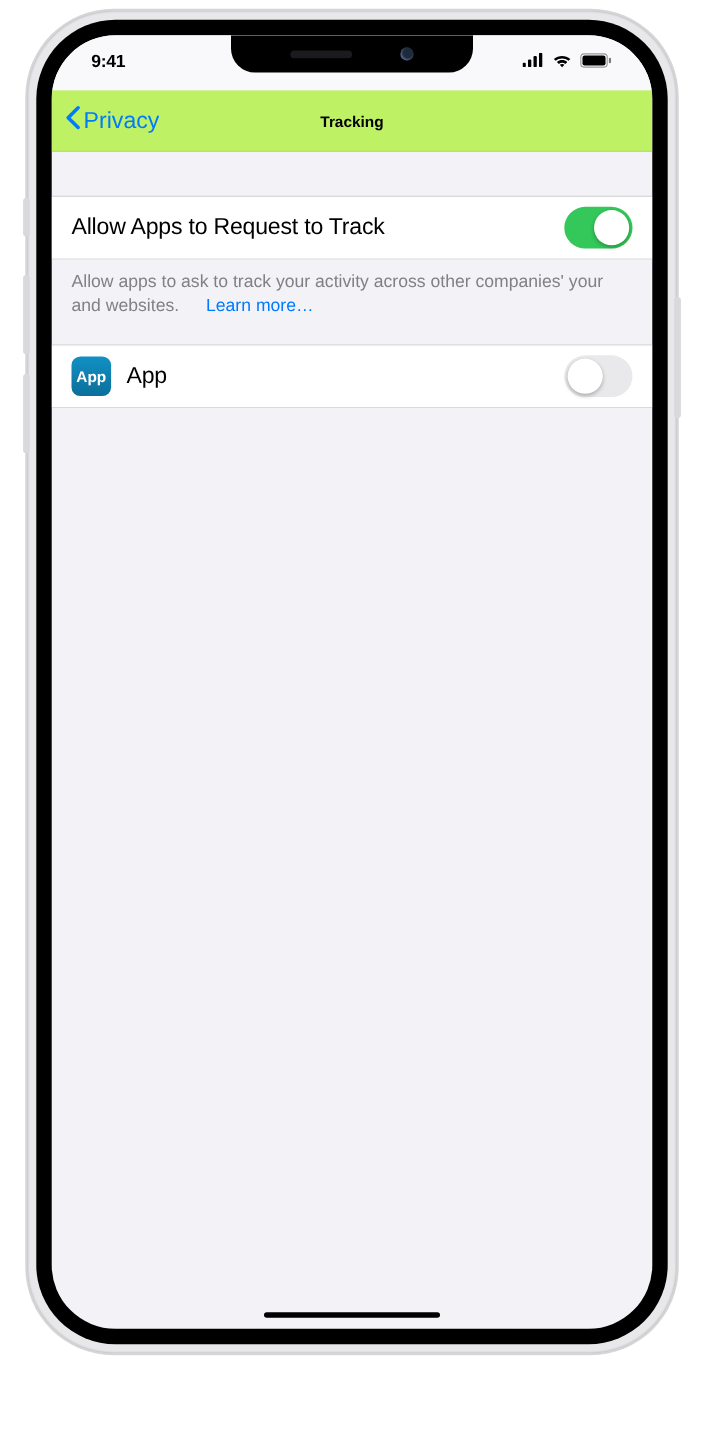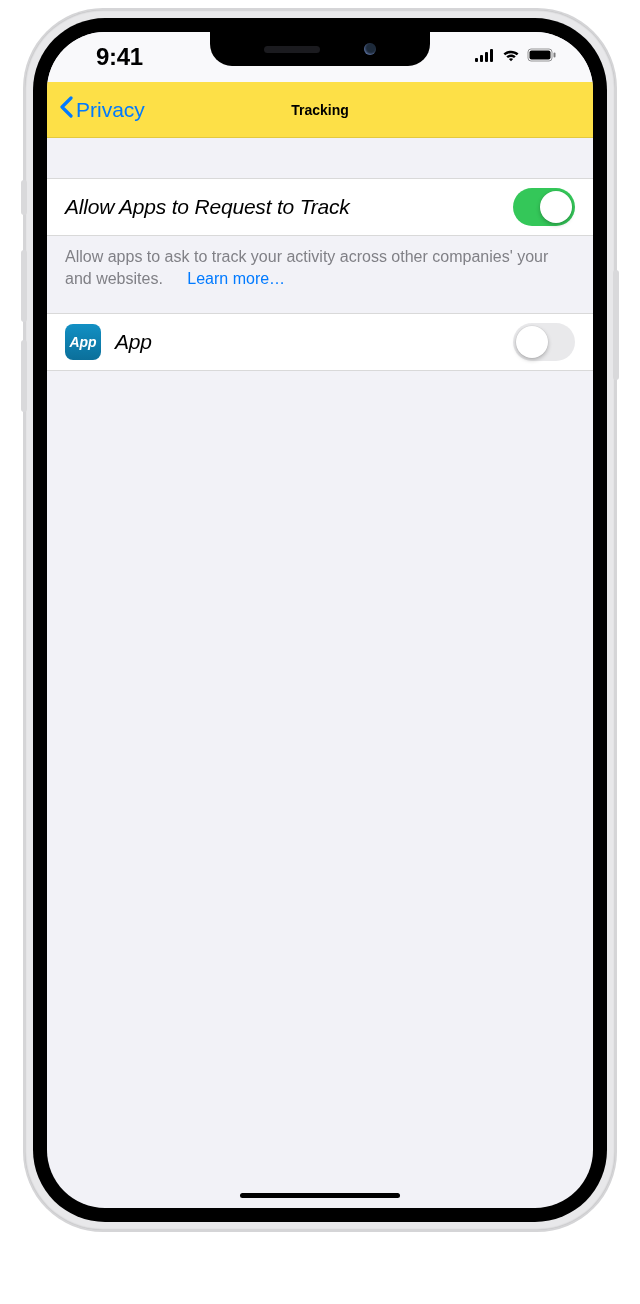--- a/index.html
+++ b/index.html
@@ -76,31 +76,30 @@
       height: 50px;
       display: flex;
       justify-content: space-between;
       align-items: center;
       padding: 0 36px;
       background: #f9f9fb;
       position: relative;
       z-index: 2;
     }
     .status-time {
-      font-size: 24px;
+      font-size: 16px;
       font-weight: 600;
       letter-spacing: -0.3px;
-      margin-left: 13px;
     }
     .status-right { display: flex; align-items: center; gap: 6px; }
 
     
     .nav-bar {
       height: 56px;
-      background: #fde047;
+      background: #bef264;
       display: flex;
       align-items: center;
       position: relative;
       border-bottom: 1px solid rgba(0,0,0,.10);
     }
     .back-btn {
       display: flex;
       align-items: center;
       color: #007aff;
       font-size: 21px;
@@ -120,21 +119,20 @@
     .group-gap { height: 40px; }
 
     .setting-row {
       background: #fff;
       display: flex;
       align-items: center;
       padding: 0 18px;
       height: 58px;
       border-top: .5px solid rgba(0,0,0,.15);
       border-bottom: .5px solid rgba(0,0,0,.15);
-      font-style: italic;
     }
 
     .setting-label {
       font-size: 21px;
       flex: 1;
       letter-spacing: -.2px;
     }
 
     .footer-text {
       padding: 10px 18px 24px;

